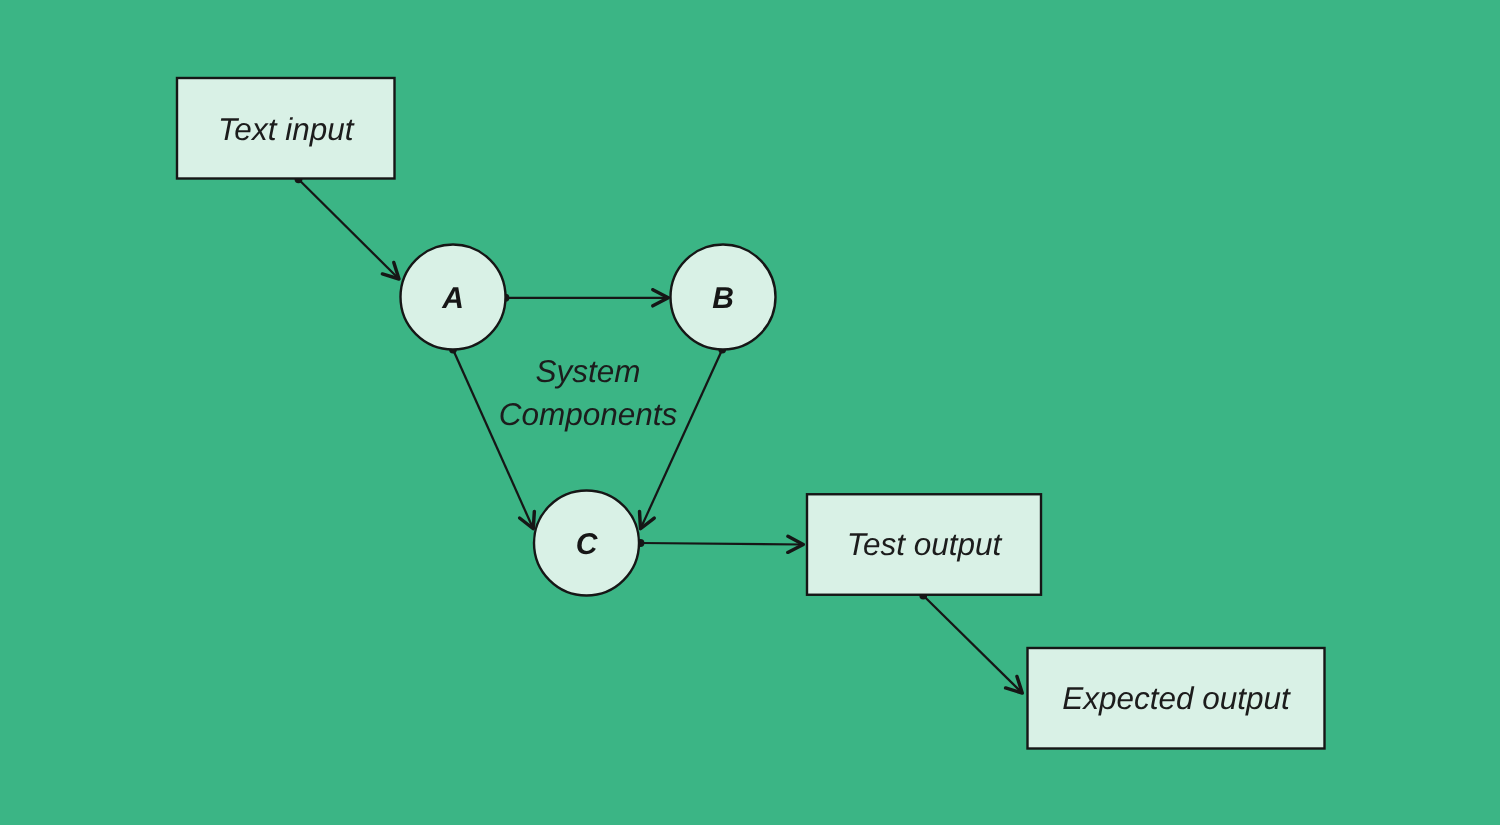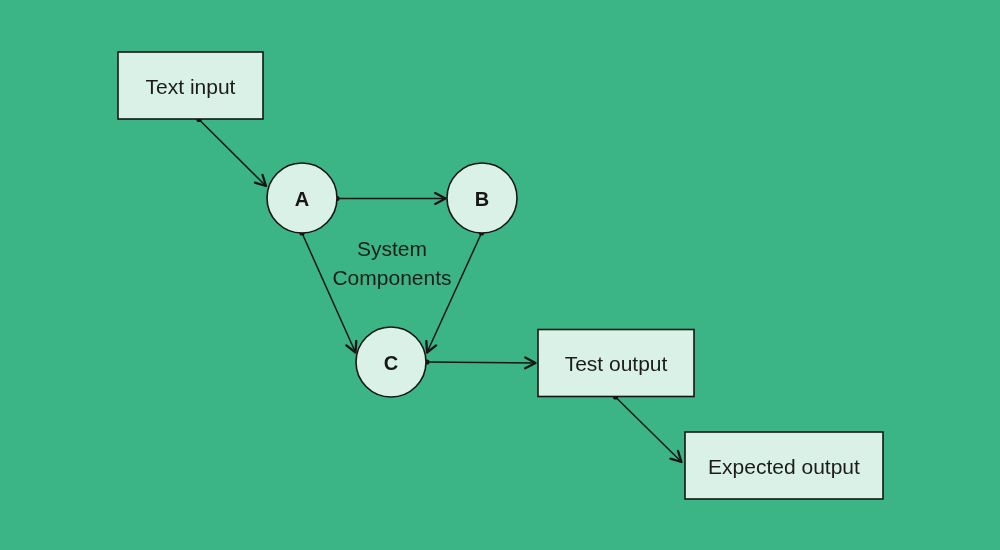--- a/index.html
+++ b/index.html
@@ -7,20 +7,21 @@
     padding: 0;
     width: 1000px;
     height: 550px;
     overflow: hidden;
     font-family: "Liberation Sans", sans-serif;
   }
   #stage {
     position: relative;
     width: 1000px;
     height: 550px;
+    font-style: italic;
   }
   svg { display: block; }
   .node-shape {
     stroke: #161616;
     stroke-width: 1.6;
   }
   .edge-line {
     stroke: #161616;
     stroke-width: 1.5;
     fill: none;

